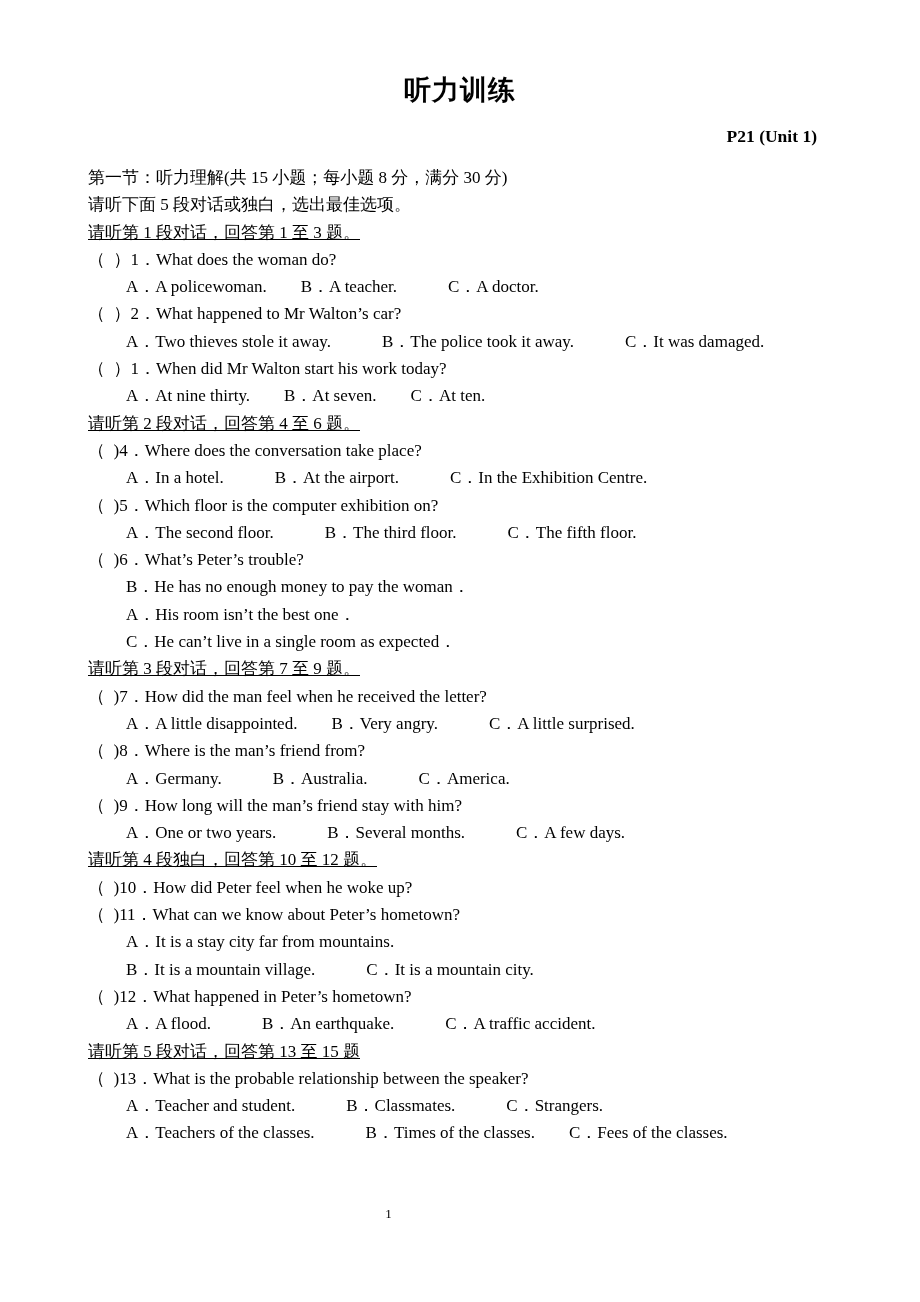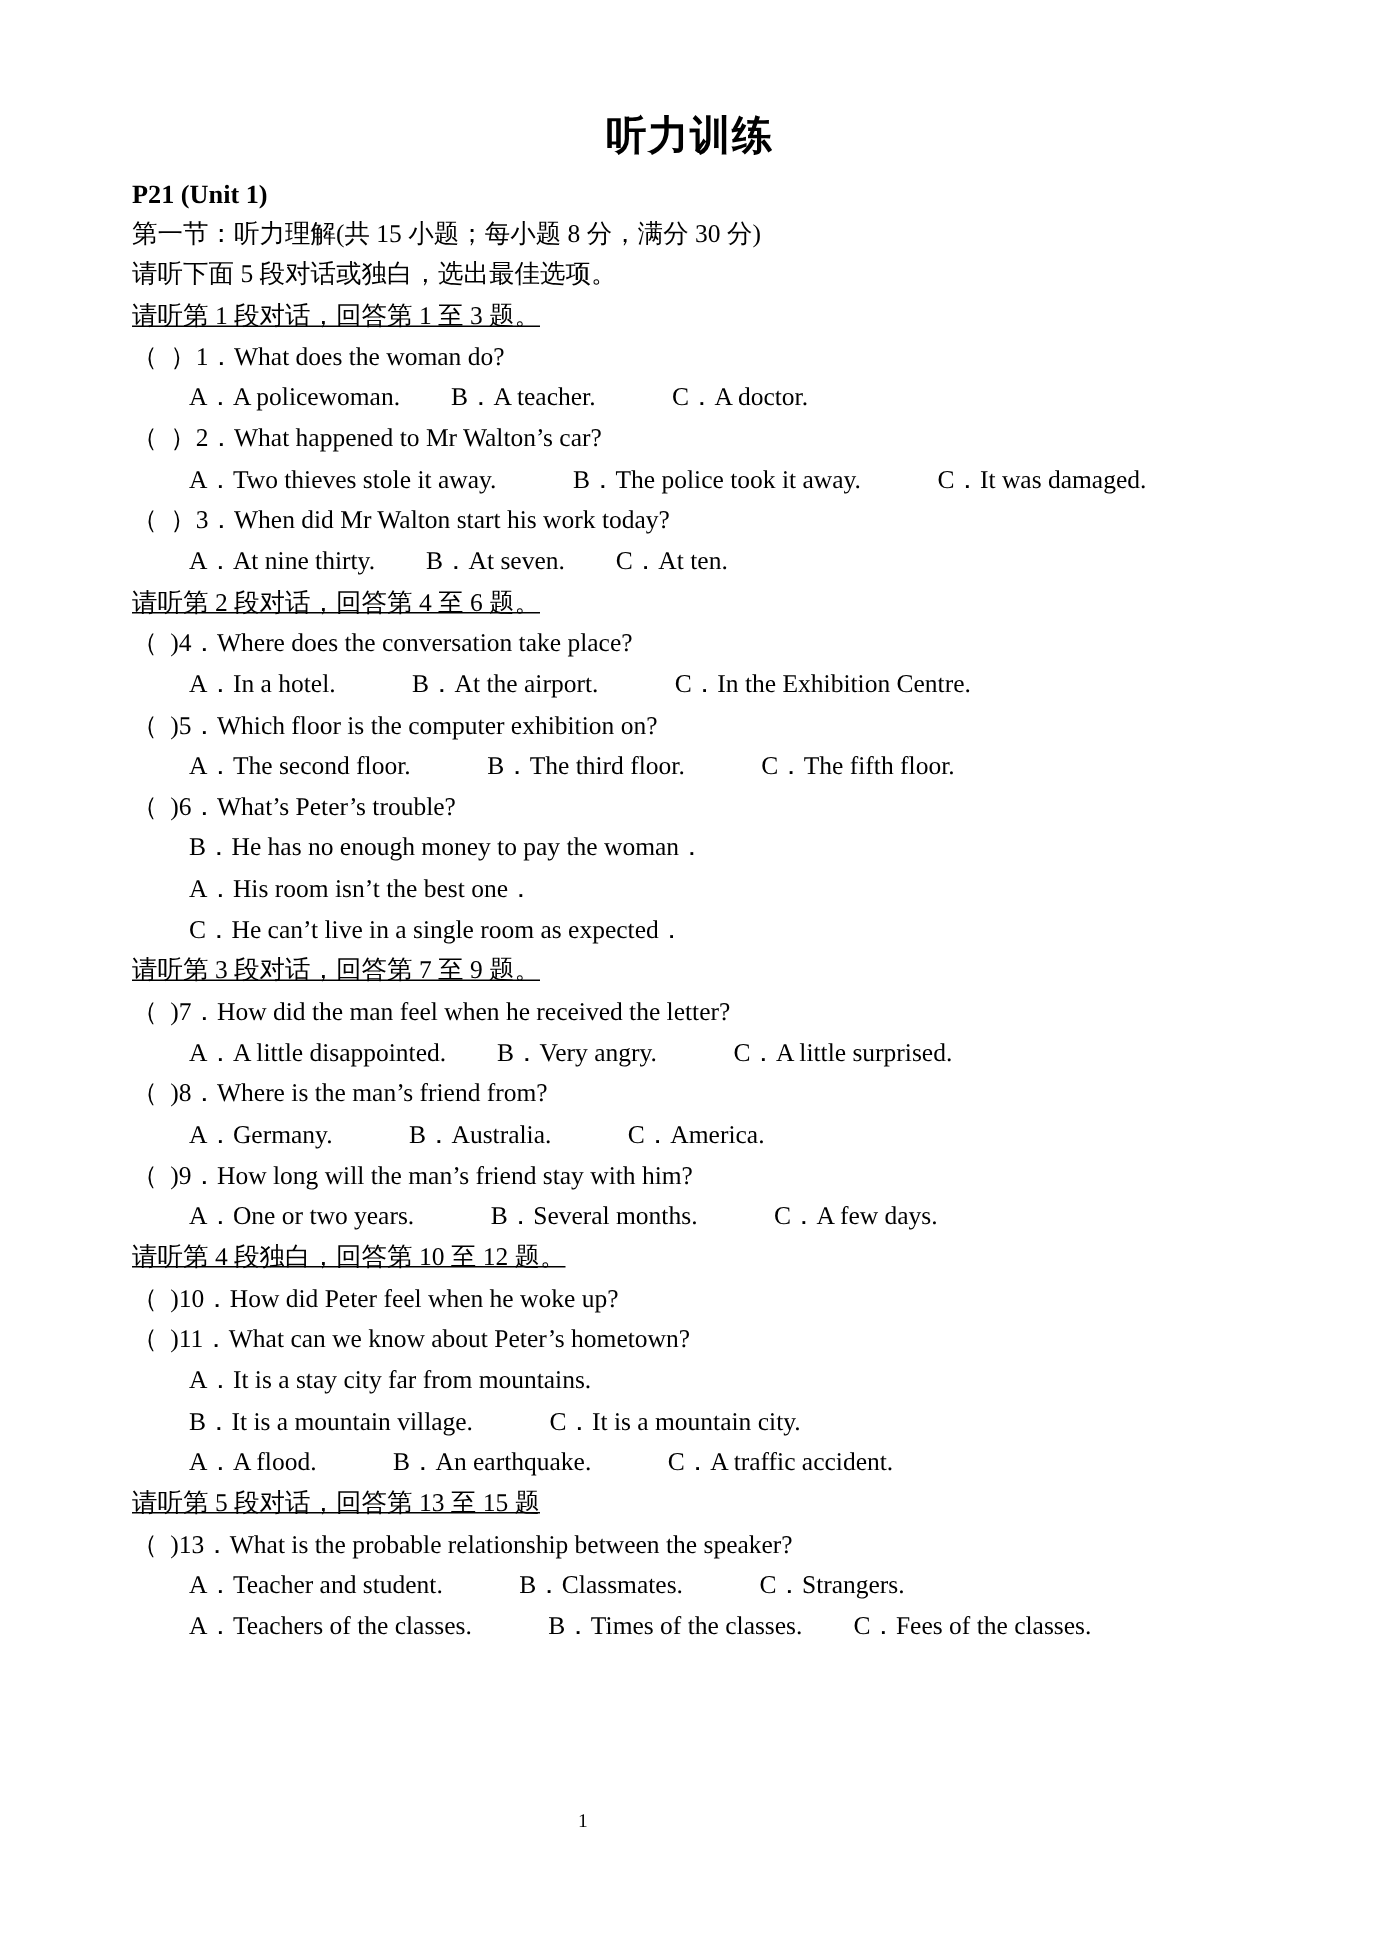--- a/index.html
+++ b/index.html
@@ -35,22 +35,23 @@
     font-weight: bold;
     line-height: 36px;
     letter-spacing: 1px;
     margin: 0 0 8px 0;
     font-family: "Liberation Serif", "DejaVu Serif", serif;
   }
   .section-head {
     font-size: 17.5px;
     font-weight: bold;
     line-height: 26px;
-    margin: 0;
+    margin: 15px;
     white-space: pre;
+    text-align: right;
   }
   .line {
     font-size: 17px;
     line-height: 27.3px;
     margin: 0;
     white-space: pre;
   }
   .cn {
     font-size: 17px;
     line-height: 27.3px;
@@ -94,21 +95,21 @@
 
     <div class="line">第一节：听力理解(共 15 小题；每小题 8 分，满分 30 分)</div>
 
     <div class="line">请听下面 5 段对话或独白，选出最佳选项。</div>
 
     <div class="cn">请听第 1 段对话，回答第 1 至 3 题。</div>
     <div class="q-line">（  ）1．What does the woman do?</div>
     <div class="opt-line">A．A policewoman.　　B．A teacher.　　　C．A doctor.</div>
     <div class="q-line">（  ）2．What happened to Mr Walton’s car?</div>
     <div class="opt-line">A．Two thieves stole it away.　　　B．The police took it away.　　　C．It was damaged.</div>
-    <div class="q-line">（  ）3．When did Mr Walton start his work today?</div>
+    <div class="q-line">（  ）1．When did Mr Walton start his work today?</div>
     <div class="opt-line">A．At nine thirty.　　B．At seven.　　C．At ten.</div>
 
     <div class="cn">请听第 2 段对话，回答第 4 至 6 题。</div>
     <div class="q-line">（  )4．Where does the conversation take place?</div>
     <div class="opt-line">A．In a hotel.　　　B．At the airport.　　　C．In the Exhibition Centre.</div>
     <div class="q-line">（  )5．Which floor is the computer exhibition on?</div>
     <div class="opt-line">A．The second floor.　　　B．The third floor.　　　C．The fifth floor.</div>
     <div class="q-line">（  )6．What’s Peter’s trouble?</div>
     <div class="opt-line">B．He has no enough money to pay the woman．</div>
     <div class="opt-line">A．His room isn’t the best one．</div>
@@ -120,20 +121,21 @@
     <div class="q-line">（  )8．Where is the man’s friend from?</div>
     <div class="opt-line">A．Germany.　　　B．Australia.　　　C．America.</div>
     <div class="q-line">（  )9．How long will the man’s friend stay with him?</div>
     <div class="opt-line">A．One or two years.　　　B．Several months.　　　C．A few days.</div>
 
     <div class="cn">请听第 4 段独白，回答第 10 至 12 题。</div>
     <div class="q-line">（  )10．How did Peter feel when he woke up?</div>
     <div class="q-line">（  )11．What can we know about Peter’s hometown?</div>
     <div class="opt-line">A．It is a stay city far from mountains.</div>
     <div class="opt-line">B．It is a mountain village.　　　C．It is a mountain city.</div>
+    <div class="q-line">（  )12．What happened in Peter’s hometown?</div>
     <div class="opt-line">A．A flood.　　　B．An earthquake.　　　C．A traffic accident.</div>
 
     <div class="cn">请听第 5 段对话，回答第 13 至 15 题</div>
     <div class="q-line">（  )13．What is the probable relationship between the speaker?</div>
     <div class="opt-line">A．Teacher and student.　　　B．Classmates.　　　C．Strangers.</div>
     <div class="opt-line">A．Teachers of the classes.　　　B．Times of the classes.　　C．Fees of the classes.</div>
 
   </div>
 
   <div class="page-number">1</div>

